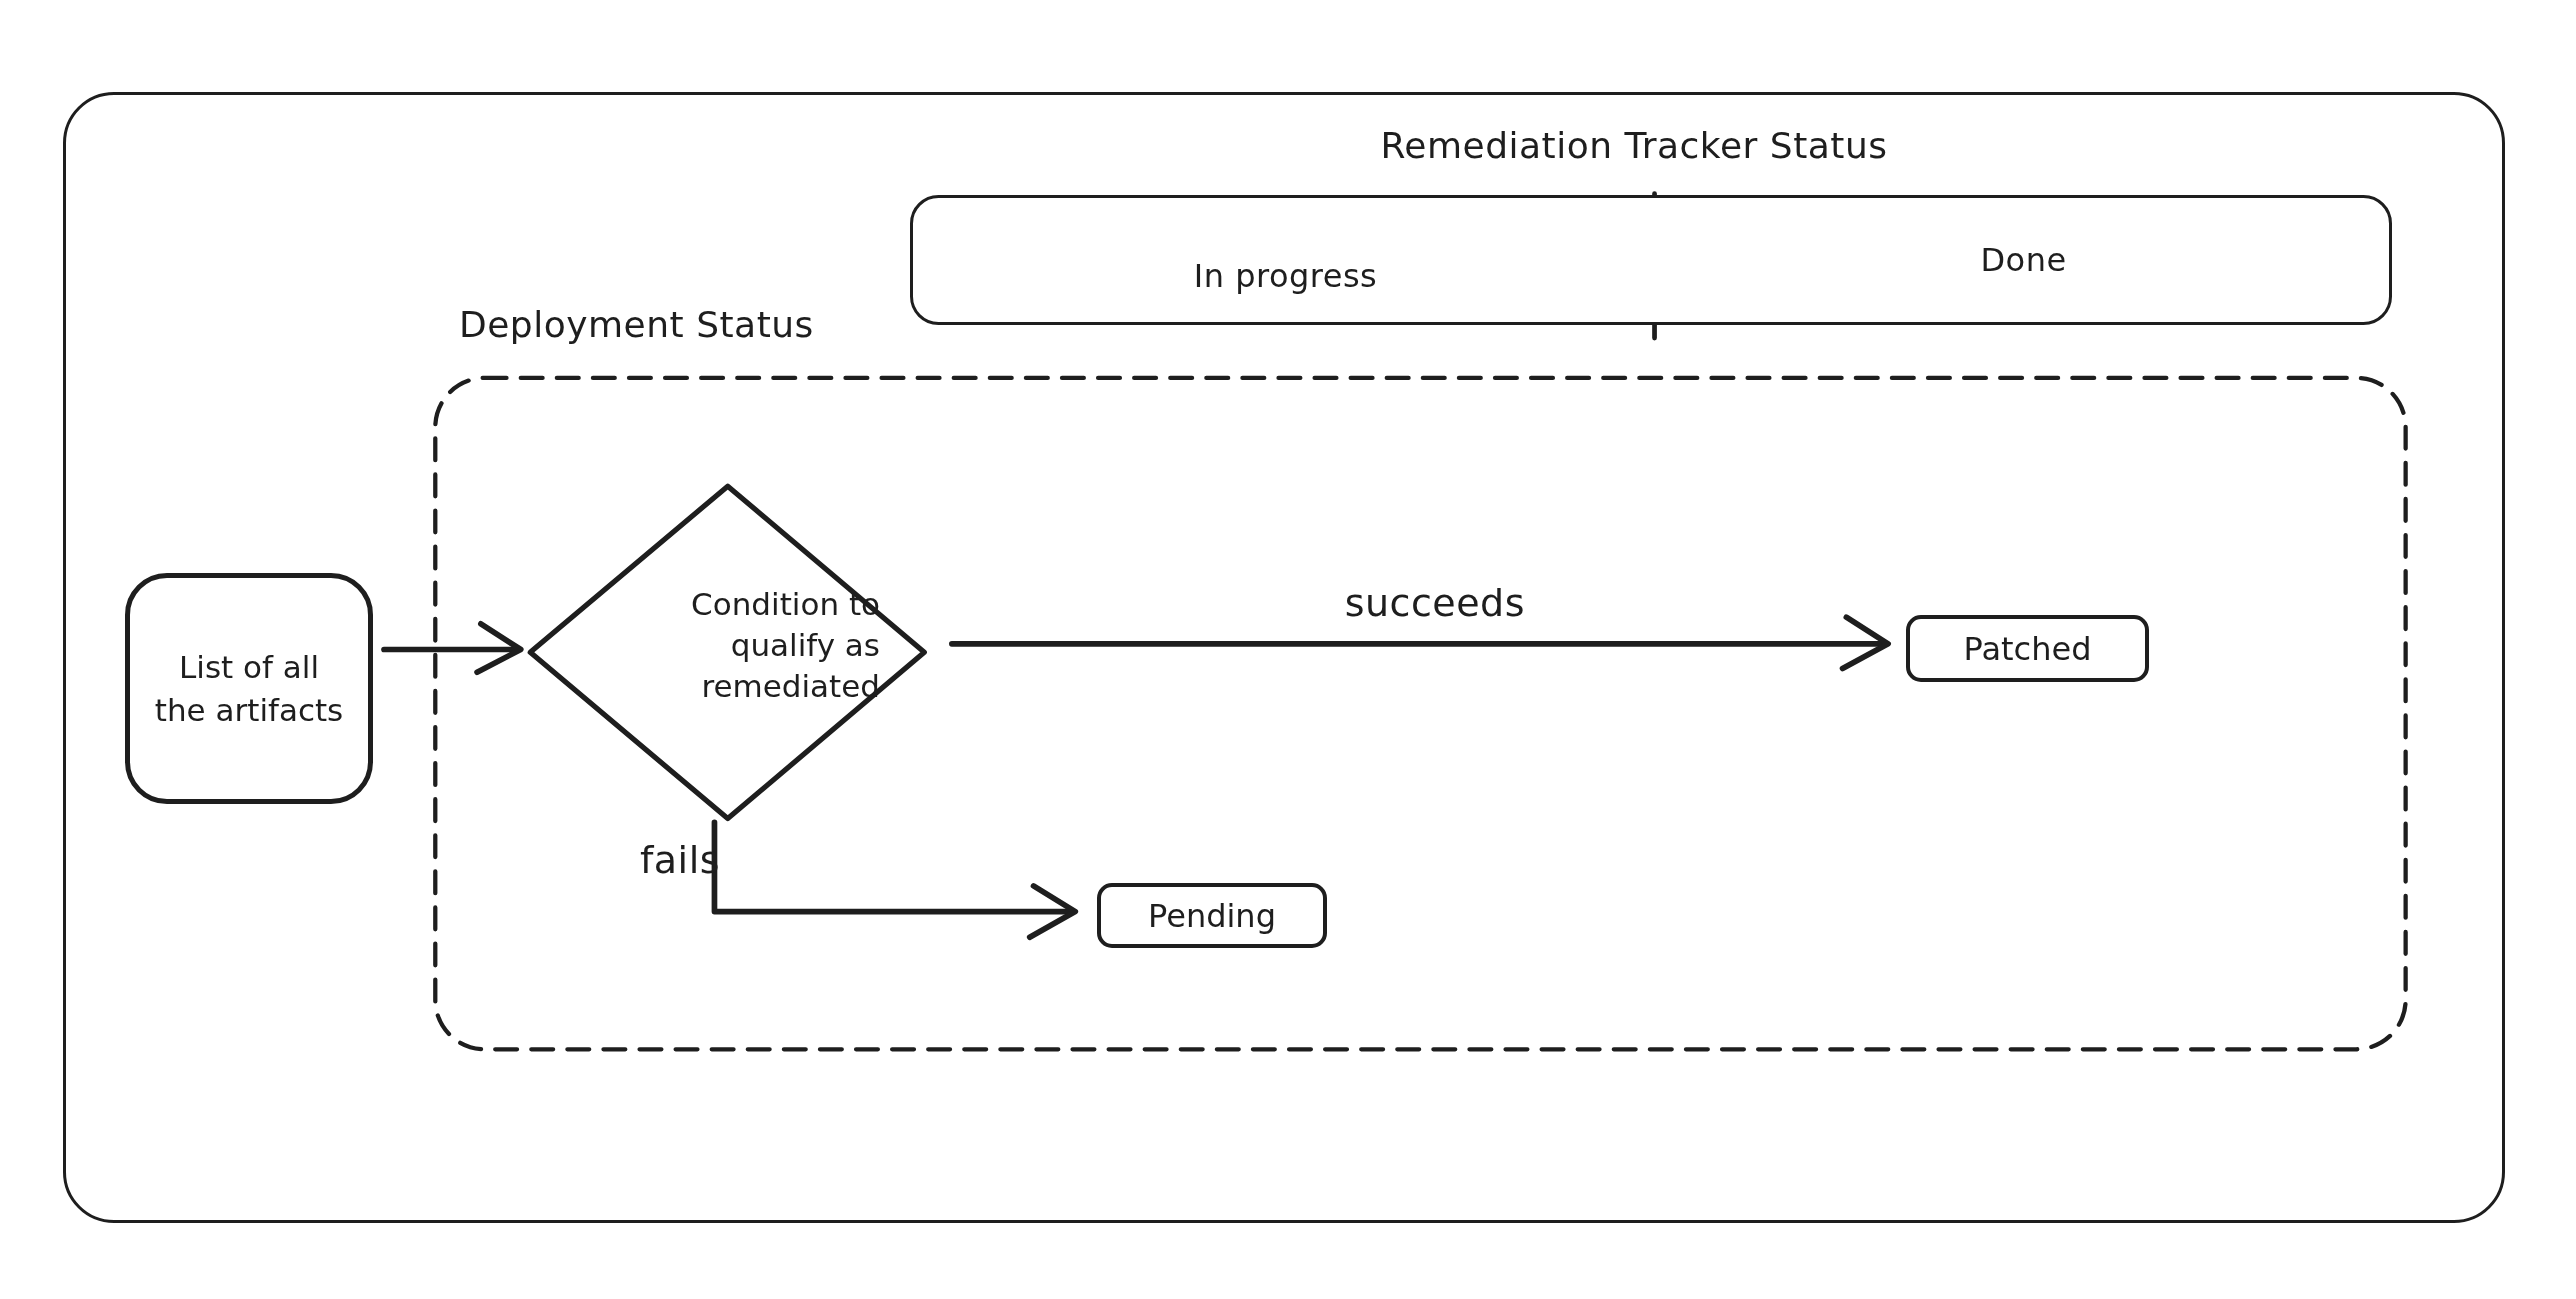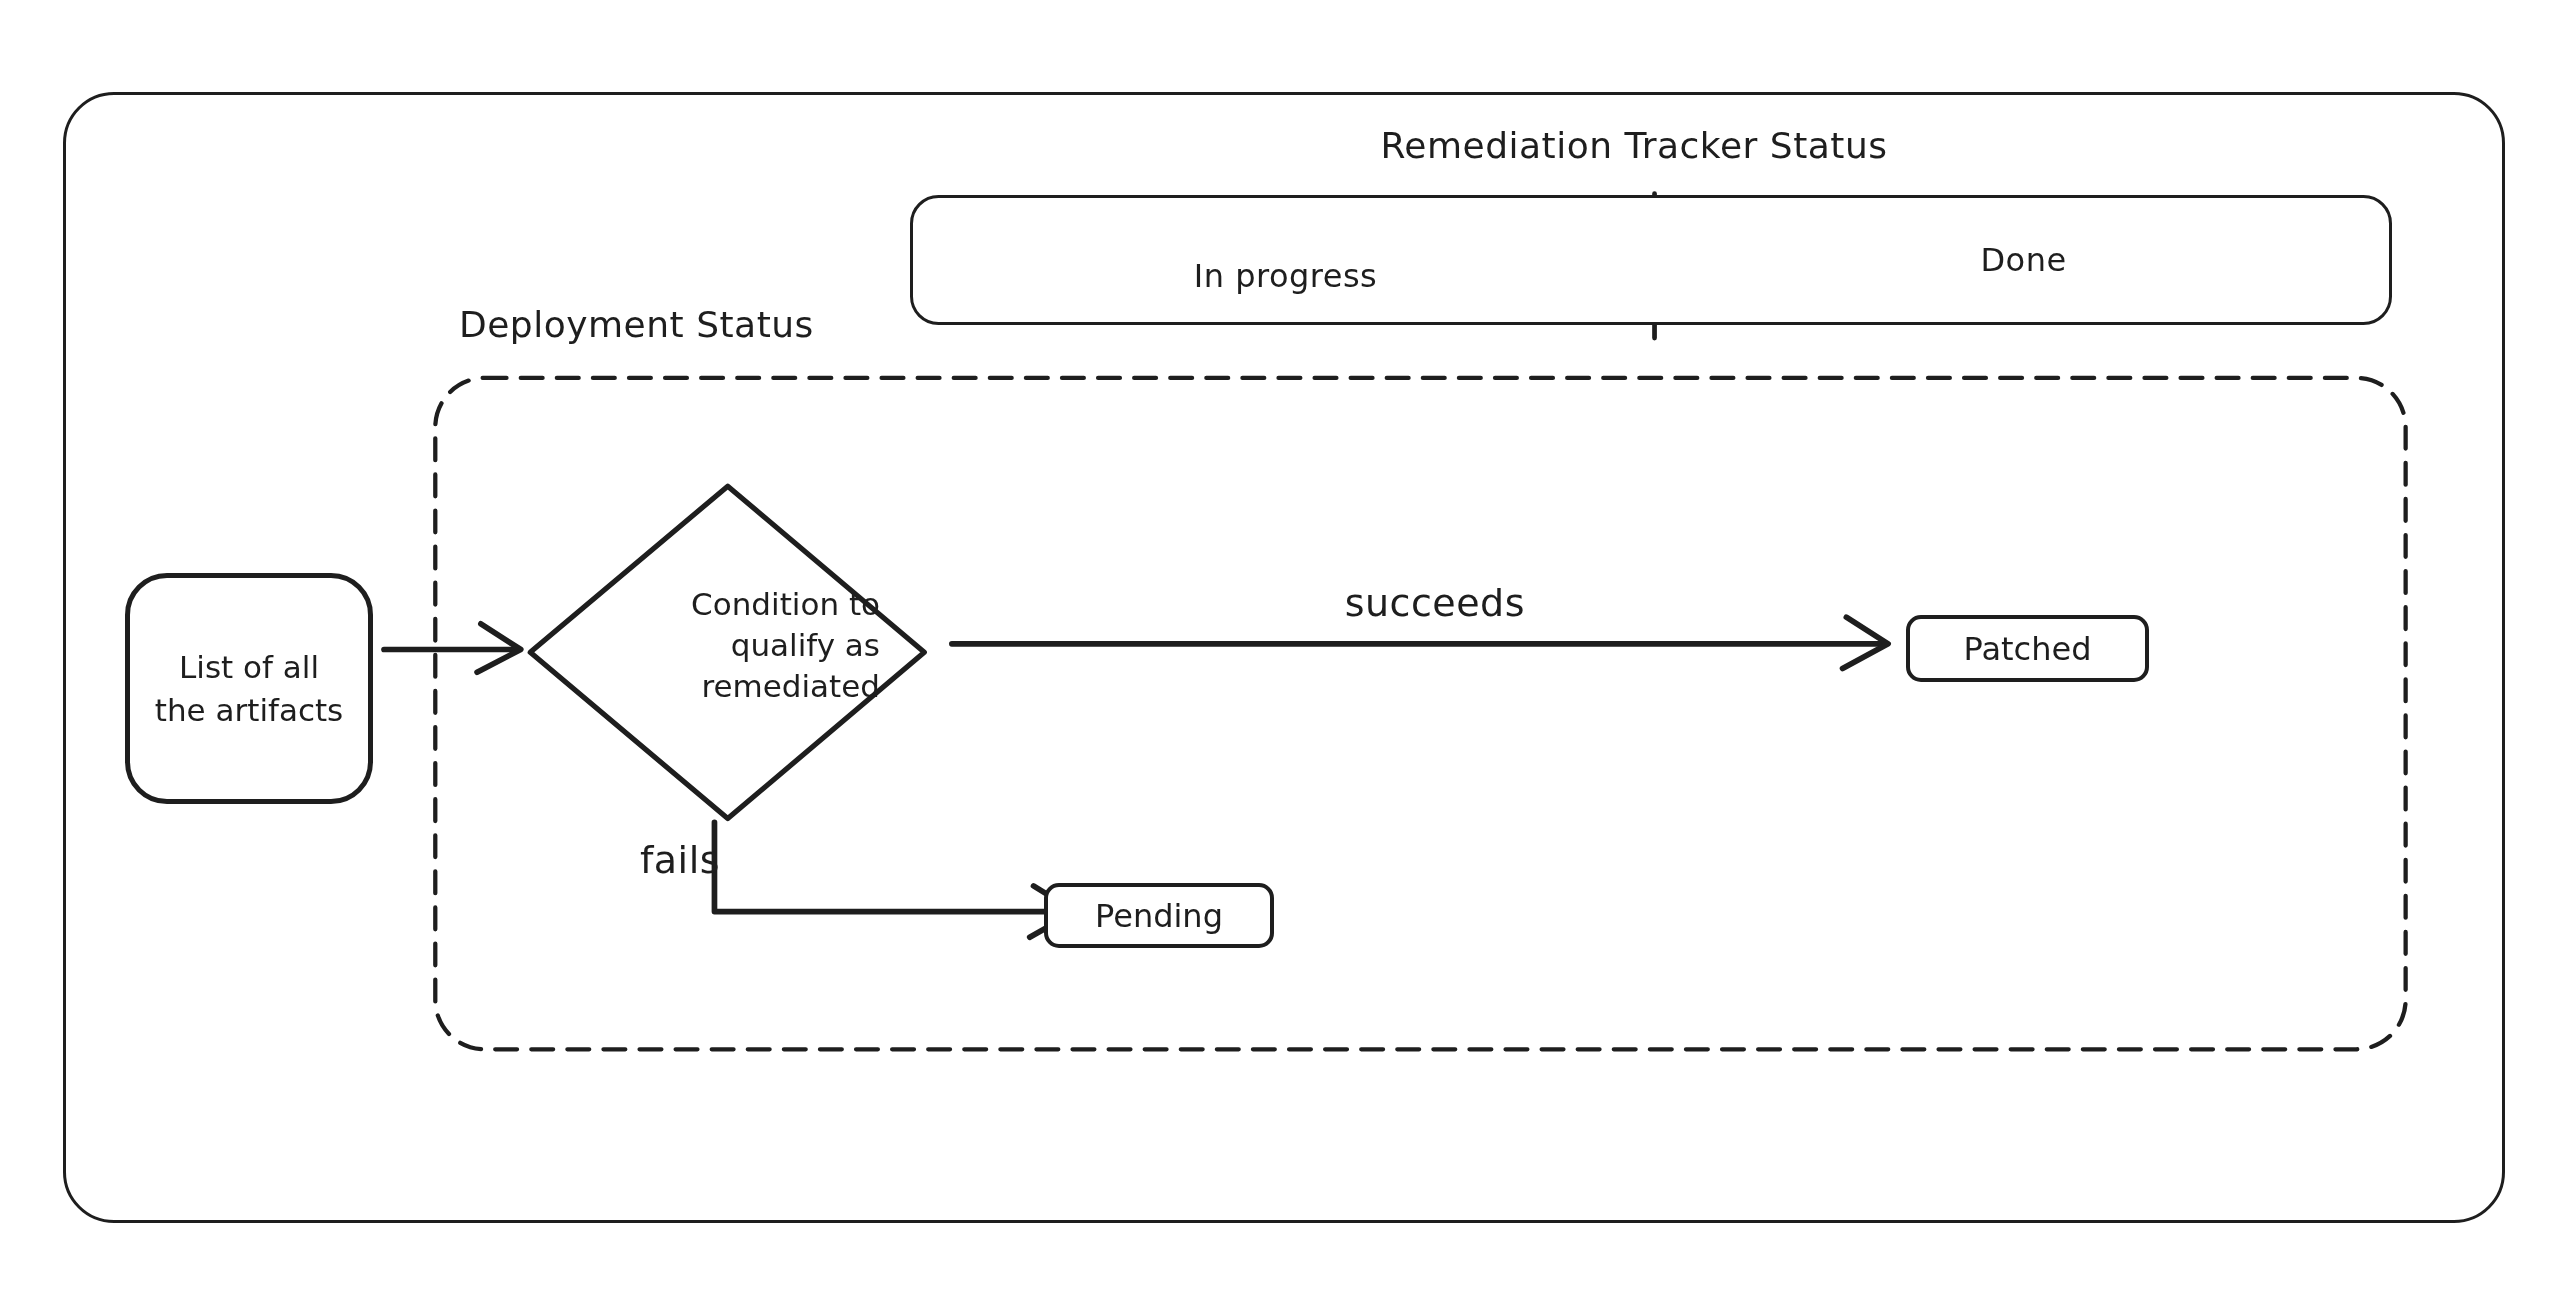--- a/index.html
+++ b/index.html
@@ -96,21 +96,21 @@
   .succeeds-label { left: 1240px; top: 581px; width: 285px; }
   .fails-label { left: 578px; top: 838px; width: 142px; }
 
   .patched-node {
     left: 1906px; top: 615px;
     width: 243px; height: 67px;
     border-radius: 15px;
     font-size: 32px;
   }
   .pending-node {
-    left: 1044px; top: 883px;
+    left: 1097px; top: 883px;
     width: 230px; height: 65px;
     border-radius: 15px;
     font-size: 32px;
   }
 
   svg.overlay {
     position: absolute;
     left: 0; top: 0;
     width: 2576px; height: 1299px;
     pointer-events: none;

